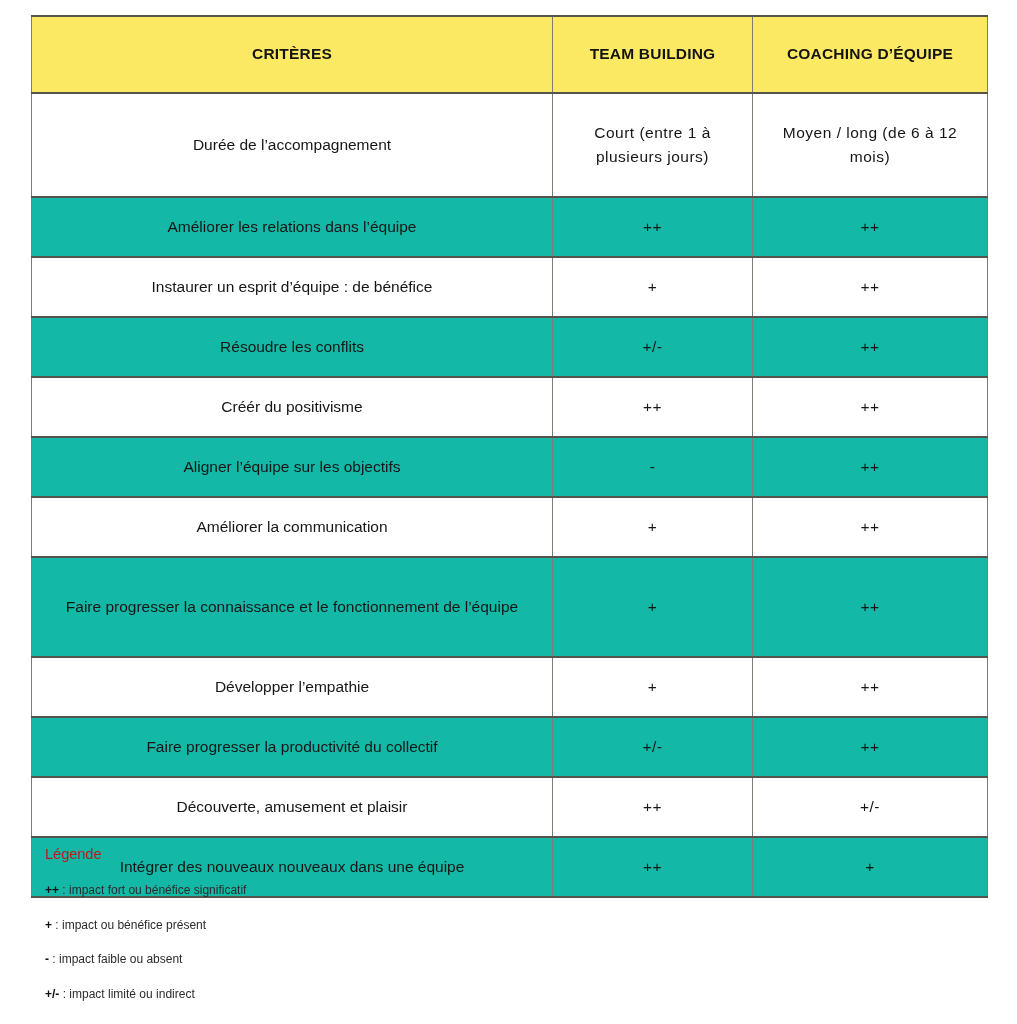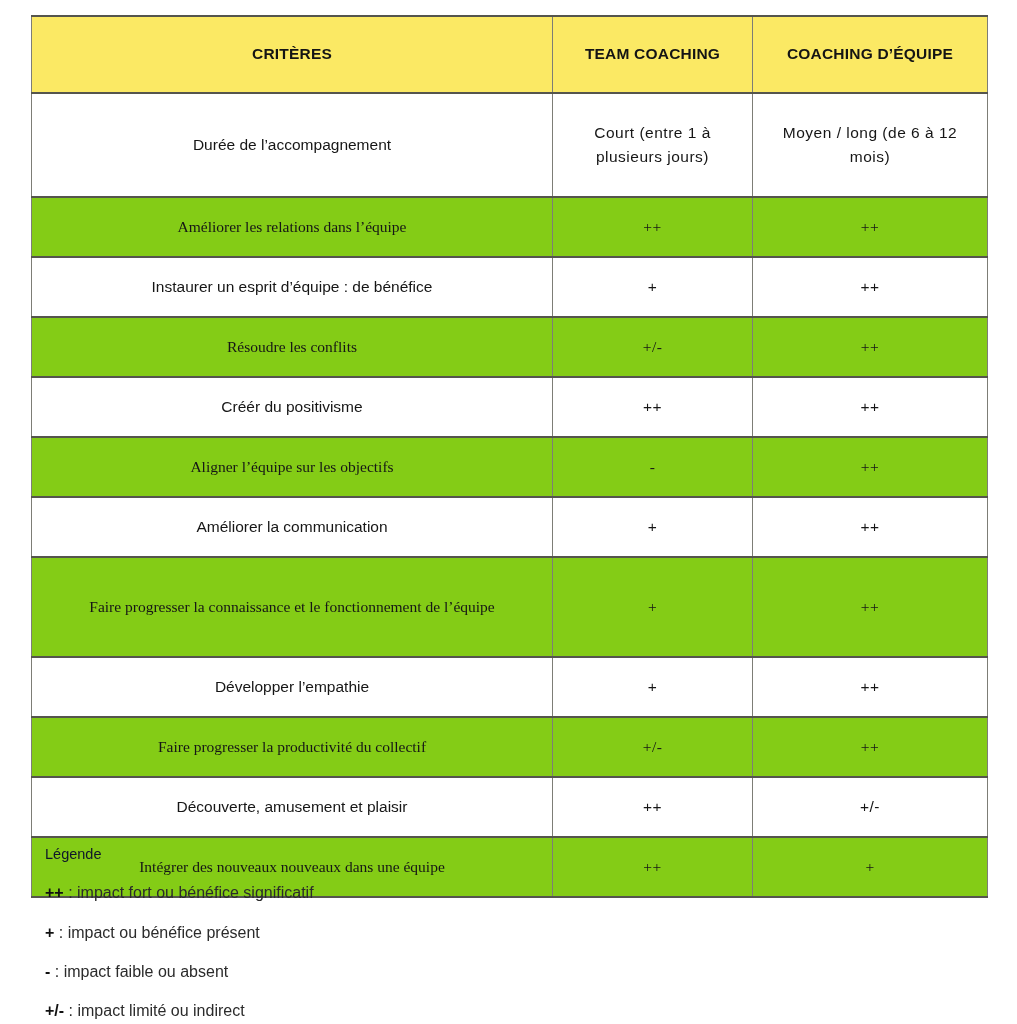--- a/index.html
+++ b/index.html
@@ -61,21 +61,21 @@
     font-weight: bold;
     font-size: 15.5px;
     letter-spacing: 0.2px;
     height: 59px;
     padding: 8px 0;
     color: #141414;
   }
 
   
   table.compare tbody tr.row-white td { background: #ffffff; }
-  table.compare tbody tr.row-cream td { background: #84cc16; font-family: Liberation Serif, serif; }
+  table.compare tbody tr.row-cream td { background: #14b8a6; }
 
   table.compare tbody td.criteria {
     font-size: 15.5px;
   }
   table.compare tbody td.mark {
     font-size: 15.5px;
     letter-spacing: 0.5px;
     margin-top: 16px;
   }
 
@@ -86,26 +86,26 @@
 
   
   .legend {
     position: absolute;
     left: 45px;
     top: 846px;
     width: 700px;
   }
   .legend-title {
     font-size: 14.5px;
-    color: #0f172a;
+    color: #b91c1c;
     margin: 0 0 20px 0;
     line-height: 1.2;
   }
   .legend-row {
-    font-size: 16px;
+    font-size: 12px;
     color: #2b2b2b;
     margin: 0 0 20px 0;
     line-height: 1.2;
     white-space: nowrap;
   }
   .legend-sym {
     font-weight: bold;
     color: #111111;
   }
   .legend-desc {
@@ -121,21 +121,21 @@
     <table class="compare">
       <colgroup>
         <col class="c-criteria">
         <col class="c-tb">
         <col class="c-ce">
       </colgroup>
 
       <thead>
         <tr>
           <th>CRITÈRES</th>
-          <th>TEAM COACHING</th>
+          <th>TEAM BUILDING</th>
           <th>COACHING D’ÉQUIPE</th>
         </tr>
       </thead>
 
       <tbody>
 
         <tr class="row-white row-tall">
           <td class="criteria">Durée de l’accompagnement</td>
           <td class="mark">Court (entre 1 à plusieurs jours)</td>
           <td class="mark">Moyen / long (de 6 à 12 mois)</td>

